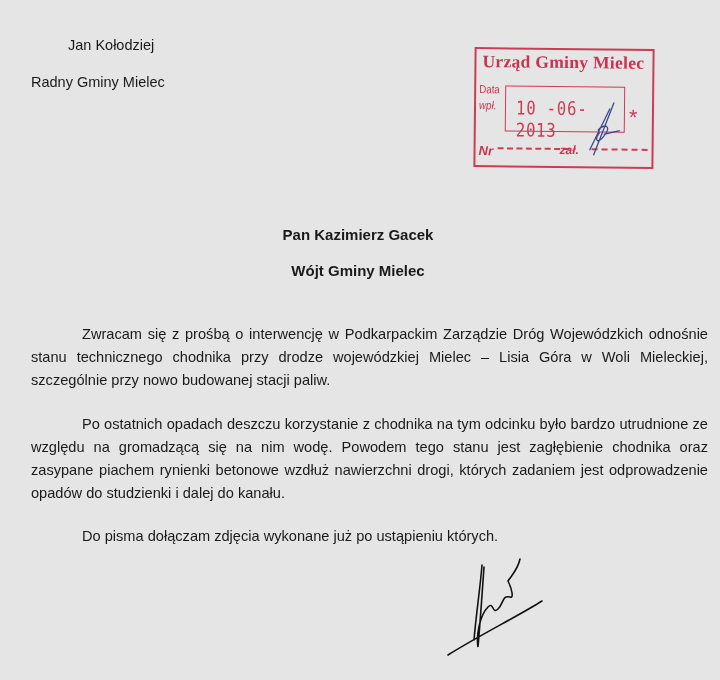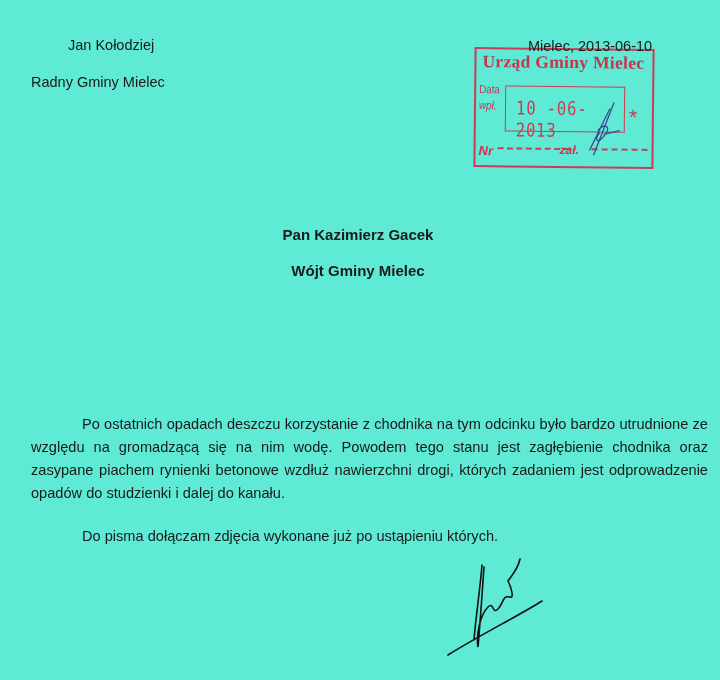--- a/index.html
+++ b/index.html
@@ -3,21 +3,21 @@
 <meta charset="utf-8">
 <style>
   html, body { margin: 0; padding: 0; }
   body {
     width: 720px; height: 680px; overflow: hidden;
     background: #f7f8f5;
     font-family: "Liberation Sans", "DejaVu Sans", sans-serif;
     color: #1a1a1a;
     position: relative;
   }
-  .page { position: absolute; inset: 0; background: #5eead4; }
+  .page { position: absolute; inset: 0; background: #e5e5e5; }
   .abs { position: absolute; white-space: nowrap; }
   .sender-name { left: 68px; top: 37px; font-size: 14.5px; }
   .sender-title { left: 31px; top: 74px; font-size: 14.5px; text-align: right; }
   .place-date { left: 528px; top: 38px; font-size: 14.5px; }
 
   
   .stamp {
     position: absolute; left: 474px; top: 48px; width: 176px; height: 116px;
     border: 2px solid #cc3c57;
     transform: rotate(0.6deg);
@@ -80,25 +80,25 @@
     <div class="stamp-star">*</div>
     <div class="stamp-nr">Nr</div>
     <div class="stamp-dots1"></div>
     <div class="stamp-zal">zał.</div>
     <div class="stamp-dots2"></div>
     <svg class="stamp-scribble" width="40" height="60" viewBox="0 0 40 60">
       <path d="M30 2 L10 55 M26 8 L6 50 M14 30 C22 22 28 26 20 36 C14 44 10 40 16 32 M20 34 L36 30" stroke="#3a4a8a" stroke-width="1.3" fill="none"></path>
     </svg>
   </div>
 
-  <div class="abs place-date">Mielec, 2013-06-10</div>
 
   <div class="abs recipient r1">Pan Kazimierz Gacek</div>
   <div class="abs recipient r2">Wójt Gminy Mielec</div>
 
+  <p class="para p1" style="margin:0">Zwracam się z prośbą o interwencję w Podkarpackim Zarządzie Dróg Wojewódzkich odnośnie stanu technicznego chodnika przy drodze wojewódzkiej Mielec – Lisia Góra w Woli Mieleckiej, szczególnie przy nowo budowanej stacji paliw.</p>
   <p class="para p2" style="margin:0">Po ostatnich opadach deszczu korzystanie z chodnika na tym odcinku było bardzo utrudnione ze względu na gromadzącą się na nim wodę. Powodem tego stanu jest zagłębienie chodnika oraz zasypane piachem rynienki betonowe wzdłuż nawierzchni drogi, których zadaniem jest odprowadzenie opadów do studzienki i dalej do kanału.</p>
   <p class="para p3" style="margin:0">Do pisma dołączam zdjęcia wykonane już po ustąpieniu których.</p>
 
   <svg class="signature" width="120" height="110" viewBox="0 0 120 110">
     <path d="M42 10 C40 35 36 60 34 85 M44 12 C42 40 40 70 38 92 C36 80 40 60 48 52 C54 46 52 60 58 54 C64 48 62 40 70 42 C74 44 72 34 68 26 C72 20 78 14 80 4 M8 100 C40 80 80 60 102 46" stroke="#111" stroke-width="1.6" fill="none" stroke-linecap="round"></path>
   </svg>
 
 </div>
 
 </body></html>

